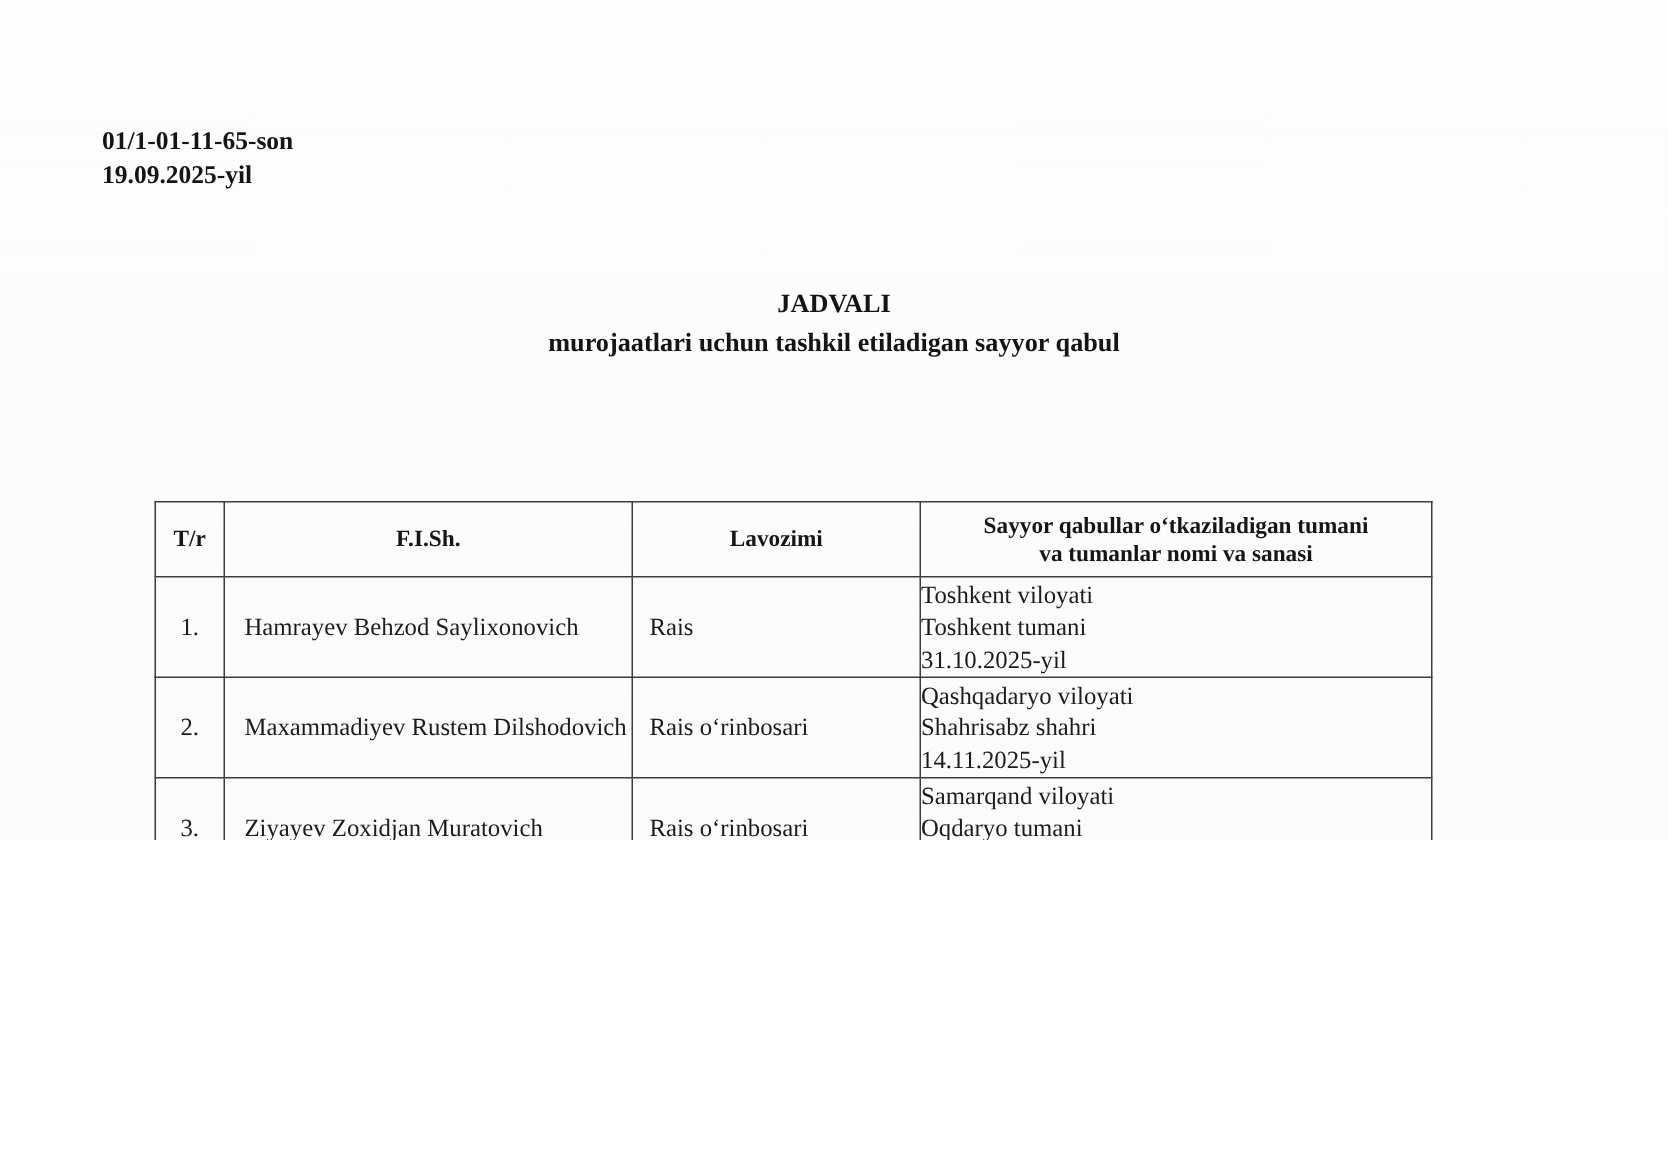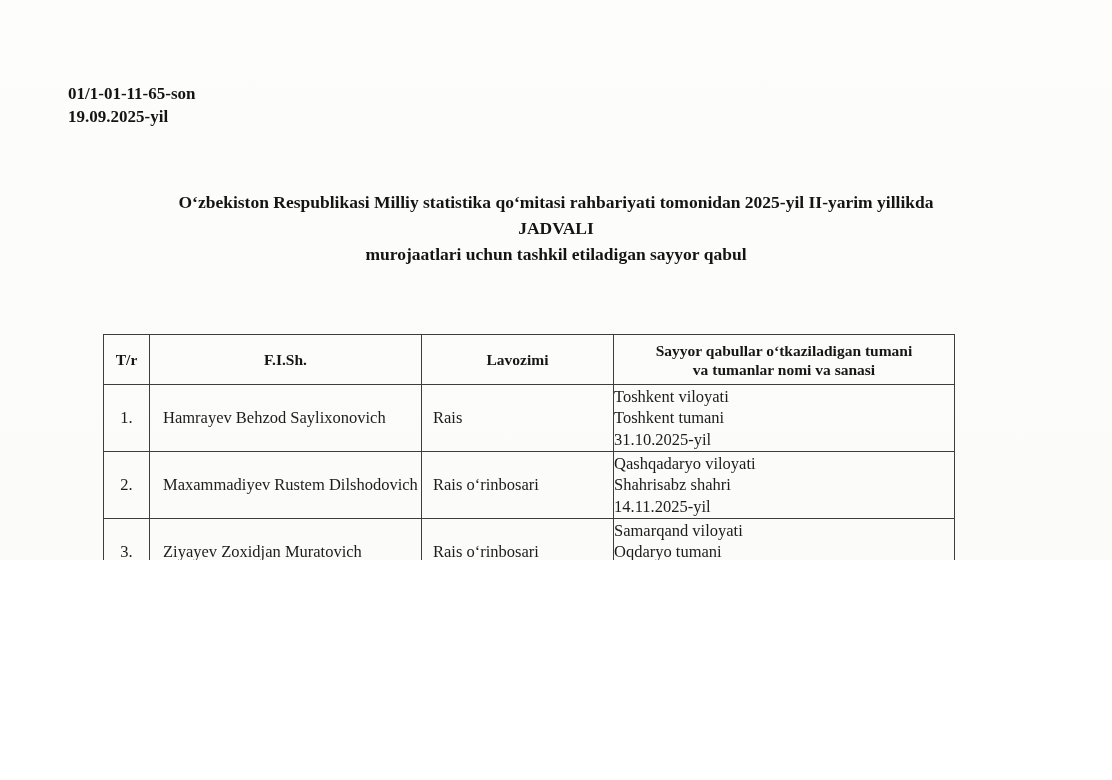--- a/index.html
+++ b/index.html
@@ -115,21 +115,20 @@
 <body>
 
 <div class="page">
 
   <div class="ref-block">
     <div>01/1-01-11-65-son</div>
     <div>19.09.2025-yil</div>
   </div>
 
   <div class="title-block">
-    <div>O‘zbekiston Respublikasi Milliy statistika qo‘mitasi rahbariyati tomonidan 2025-yil II-yarim yillikda</div>
     <div>JADVALI</div>
     <div>murojaatlari uchun tashkil etiladigan sayyor qabul</div>
   </div>
 
   <table class="schedule-table">
     <colgroup>
       <col style="width:46px">
       <col style="width:272px">
       <col style="width:192px">
       <col style="width:341px">

